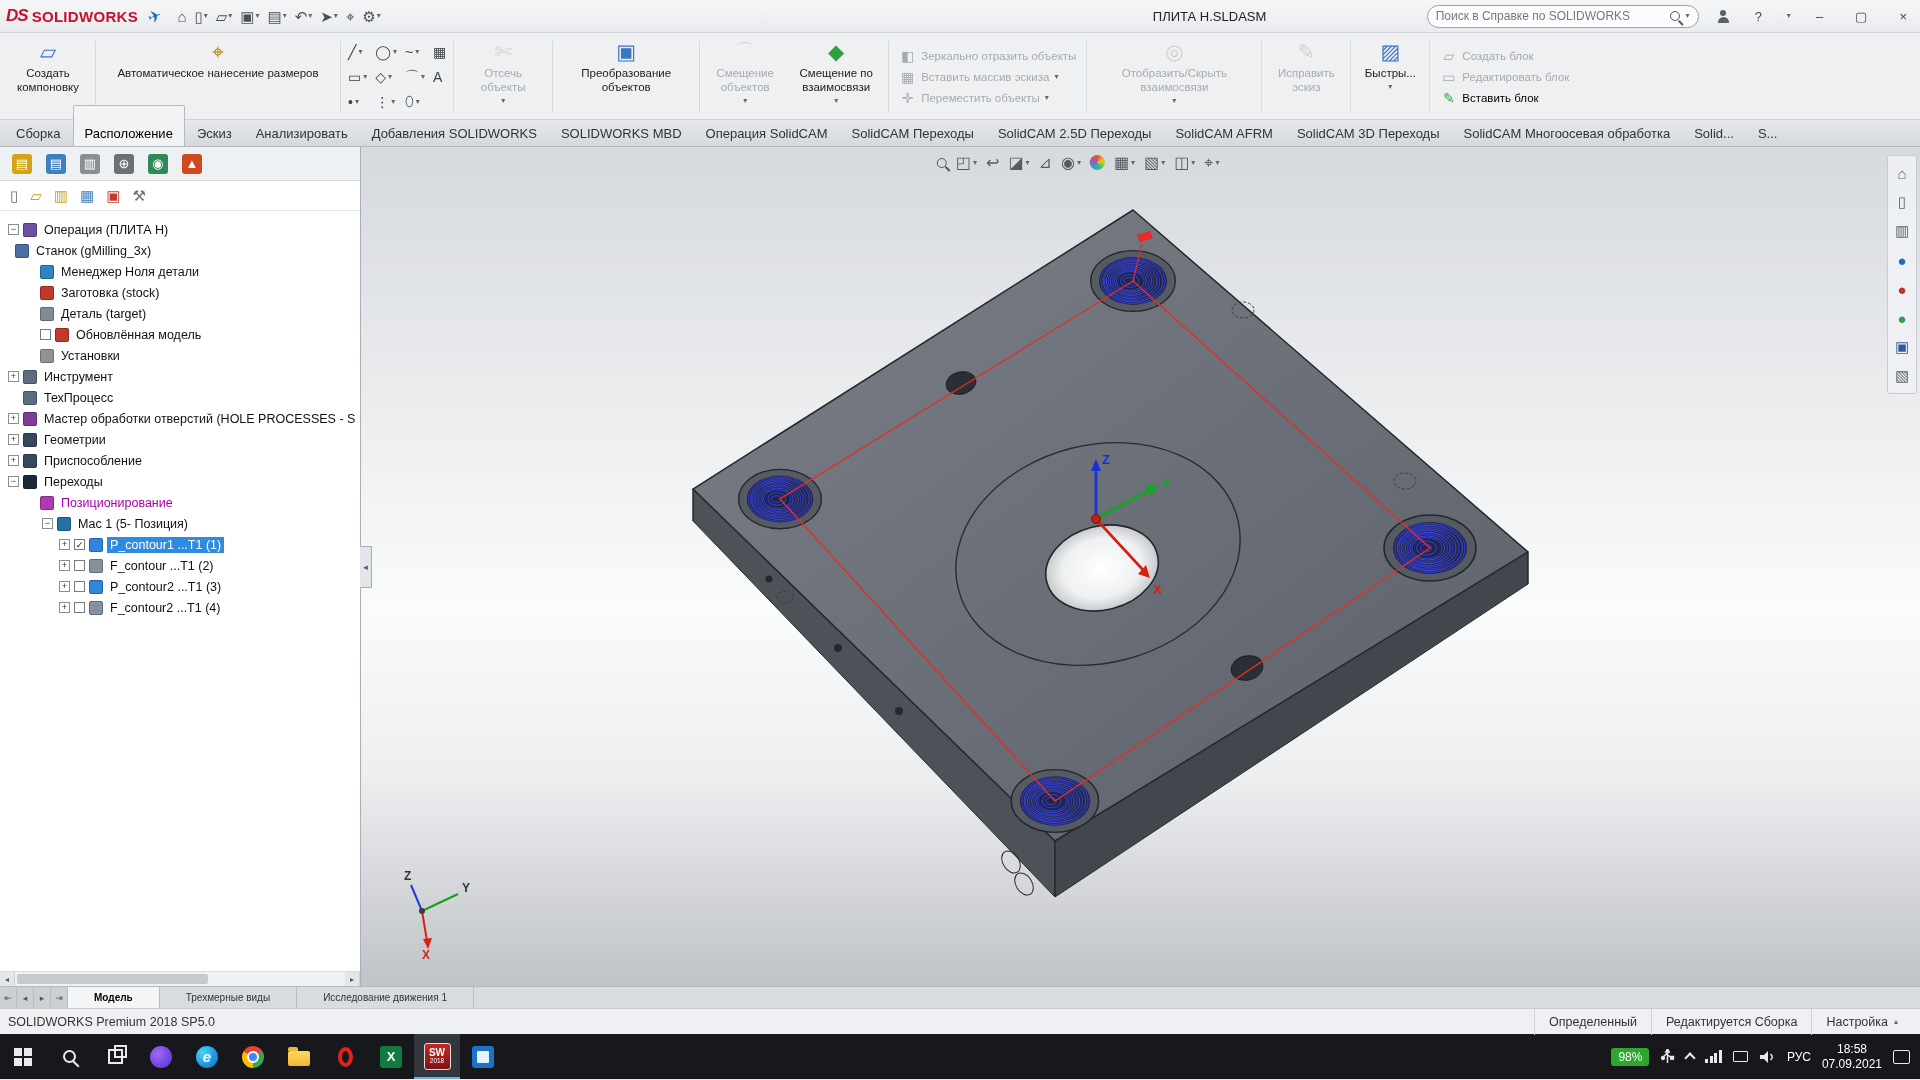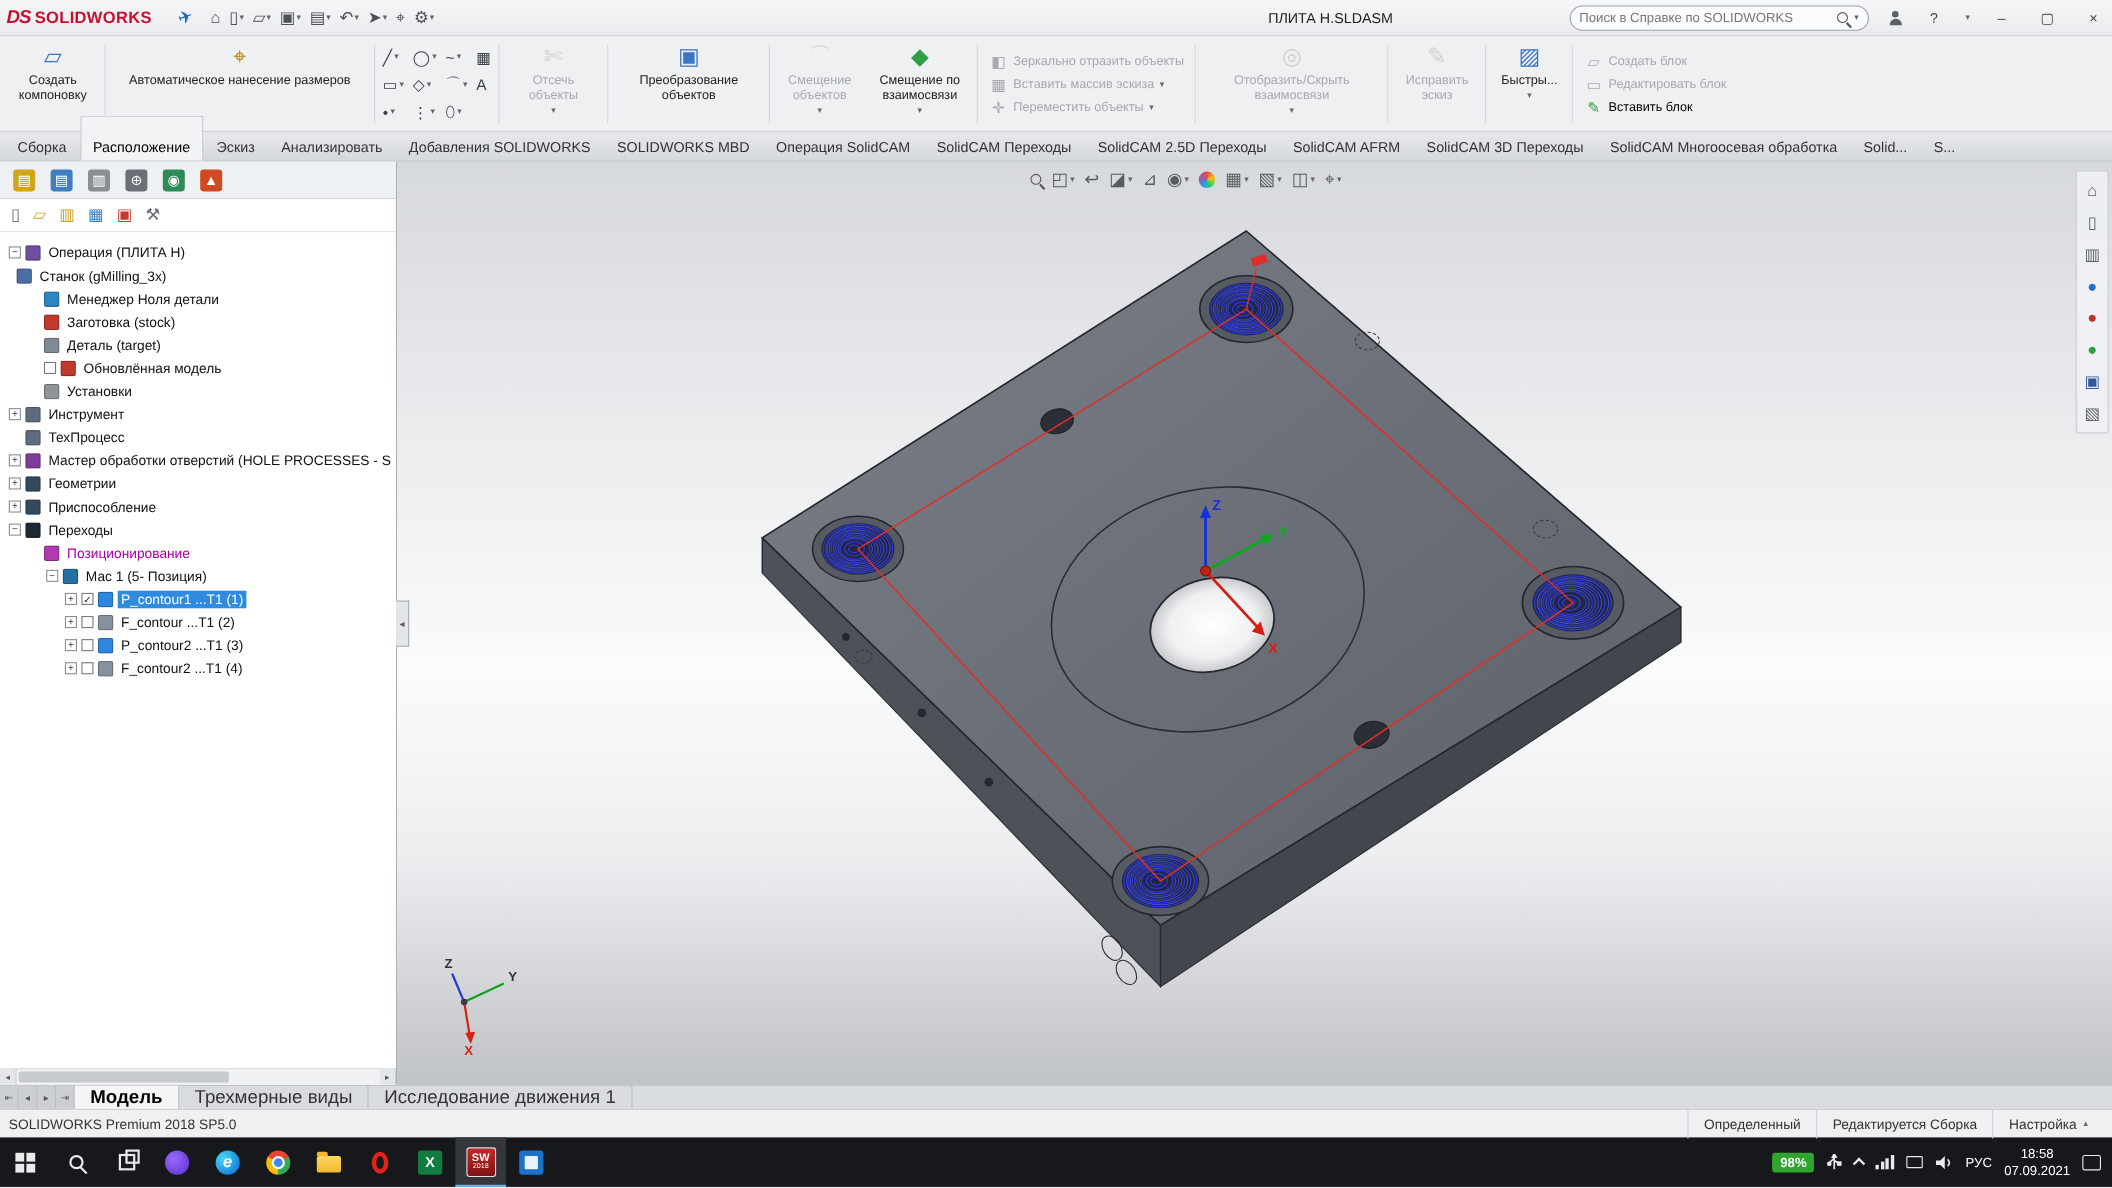--- a/index.html
+++ b/index.html
@@ -1,21 +1,21 @@
 <!DOCTYPE html>
 <html><head>
 <meta charset="utf-8">
 <style>
   *{box-sizing:border-box;margin:0;padding:0}
   html,body{width:1920px;height:1080px;overflow:hidden;font-family:"Liberation Sans",sans-serif;background:#e9ebee}
   #app{position:relative;width:1920px;height:1080px}
 
   
   .menubar{height:33px;background:linear-gradient(#f5f6f7,#e9ebee);border-bottom:1px solid #d0d3d7;display:flex;align-items:center;padding:0 6px;position:relative;z-index:5}
-  .logo{display:flex;align-items:center;gap:4px;margin-right:14px}
+  .logo{display:flex;align-items:center;gap:4px;}
   .logo-ds{color:#c8102e;font-weight:bold;font-style:italic;font-size:17px;letter-spacing:-1px}
   .logo-text{color:#c8102e;font-weight:bold;font-size:15px;letter-spacing:.3px}
   .menu-item{font-size:13px;color:#222;padding:5px 9px;cursor:default}
   .rocket{color:#1565c0;font-size:16px;margin:0 10px;transform:rotate(-20deg)}
   .quick{display:flex;align-items:center;gap:8px;margin-left:6px}
   .qi{display:flex;align-items:center;gap:1px}
   .gicon{font-size:15px;color:#4a5056;line-height:1}
   .caret{font-size:8px;color:#666;line-height:1}
   .mb-title{position:absolute;left:63%;transform:translateX(-50%);font-size:13px;color:#222;white-space:nowrap}
   .mb-right{margin-left:auto;display:flex;align-items:center;gap:18px}
@@ -73,21 +73,21 @@
   .model{position:absolute;inset:0;width:100%;height:100%}
   .hud{position:absolute;top:6px;left:46%;transform:translateX(-50%);display:flex;gap:9px;align-items:center;z-index:3}
   .hud-ic{display:flex;align-items:center;gap:2px;font-size:16px;color:#555c63}
   .ball{width:15px;height:15px;border-radius:50%;background:conic-gradient(#e74c3c,#f1c40f,#2ecc71,#3498db,#9b59b6,#e74c3c);display:inline-block}
   .right-tools{position:absolute;top:8px;right:3px;display:flex;flex-direction:column;gap:9px;background:rgba(238,240,243,.95);border:1px solid #c9cdd1;border-radius:3px;padding:7px 3px;z-index:3}
   .rt-ic{width:22px;height:20px;display:flex;align-items:center;justify-content:center;font-size:15px;border-radius:3px}
 
   
   .doc-tabs{height:22px;background:#d8dbdf;border-top:1px solid #b6babe;display:flex;align-items:stretch}
   .dnav{width:17px;display:flex;align-items:center;justify-content:center;font-size:9px;color:#555;background:#ccd0d4;border-right:1px solid #b9bdc1}
-  .dtab{padding:2px 14px;font-size:17px;color:#333;border-right:1px solid #b9bdc1;display:flex;align-items:center;white-space:nowrap}
+  .dtab{padding:2px 26px;font-size:10px;color:#333;border-right:1px solid #b9bdc1;display:flex;align-items:center;white-space:nowrap}
   .dtab.active{background:#f4f5f6;font-weight:bold;color:#000}
 
   
   .statusbar{height:26px;background:#eef0f2;border-top:1px solid #c9ccd0;display:flex;align-items:center;font-size:12.5px;color:#333;padding:0 8px;gap:18px}
   .sb-right{margin-left:auto;display:flex;align-items:center;gap:0}
   .sb-cell{padding:0 14px;border-left:1px solid #cfd3d7;display:flex;align-items:center;gap:6px;height:26px}
 
   
   .taskbar{height:45px;background:#17181b;display:flex;align-items:stretch}
   .tb-btn{width:46px;display:flex;align-items:center;justify-content:center;position:relative;flex:none}
@@ -105,21 +105,21 @@
   .ic-folder{width:22px;height:15px;background:linear-gradient(#ffd861,#f2b630);border-radius:2px;position:relative;margin-top:4px}
   .ic-folder::before{content:"";position:absolute;top:-4px;left:0;width:10px;height:4px;background:#f2b630;border-radius:2px 2px 0 0}
   .ic-opera{width:15px;height:20px;border:4px solid #e2231a;border-radius:50%}
   .ic-excel{width:22px;height:22px;background:#107c41;border-radius:3px;color:#fff;font-weight:bold;font-size:13px;display:flex;align-items:center;justify-content:center}
   .ic-sw{width:27px;height:27px;background:linear-gradient(#c62828,#7f1212);border-radius:3px;color:#fff;display:flex;flex-direction:column;align-items:center;justify-content:center;line-height:1;border:1px solid #e0e0e0}
   .ic-sw .t{font-size:10px;font-weight:bold}
   .ic-sw .y{font-size:6.5px}
   .ic-media{width:22px;height:22px;background:#1a73c9;border-radius:3px;position:relative}
   .ic-media::after{content:"";position:absolute;inset:5px;background:#e8f2fb;border-radius:1px}
   .tray{margin-left:auto;display:flex;align-items:center;gap:11px;padding-right:10px;color:#fff;font-size:12px}
-  .battery{background:#2ea52e;color:#fff;padding:2px 7px;border-radius:3px;font-weight:bold}
+  .battery{background:#2ea52e;color:#fff;padding:2px 7px;border-radius:3px;font-weight:normal}
   .chev{width:8px;height:8px;border-left:2px solid #e8eaec;border-top:2px solid #e8eaec;transform:rotate(45deg);margin-top:3px}
   .netbars{display:flex;align-items:flex-end;gap:1.5px}
   .netbars span{width:3px;background:#e8eaec}
   .eth{width:15px;height:11px;border:1.5px solid #e8eaec;border-radius:1px}
   .clock{display:flex;flex-direction:column;align-items:center;line-height:1.25}
   .notif{width:17px;height:14px;border:1.5px solid #e8eaec;border-radius:2px}
 </style>
 </head>
 <body>
 

